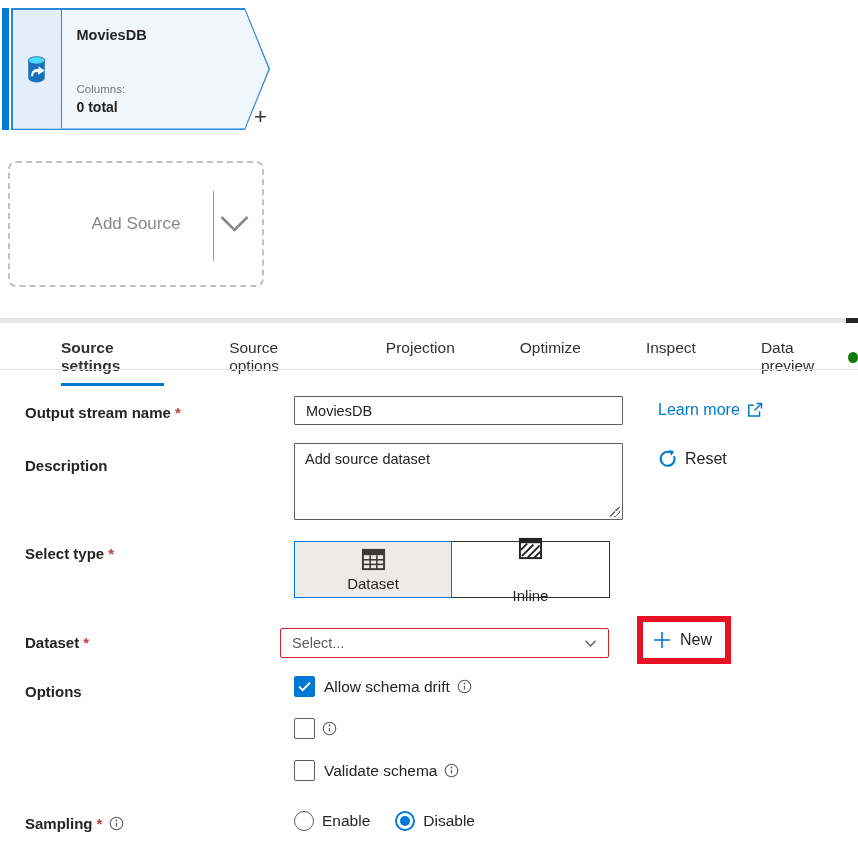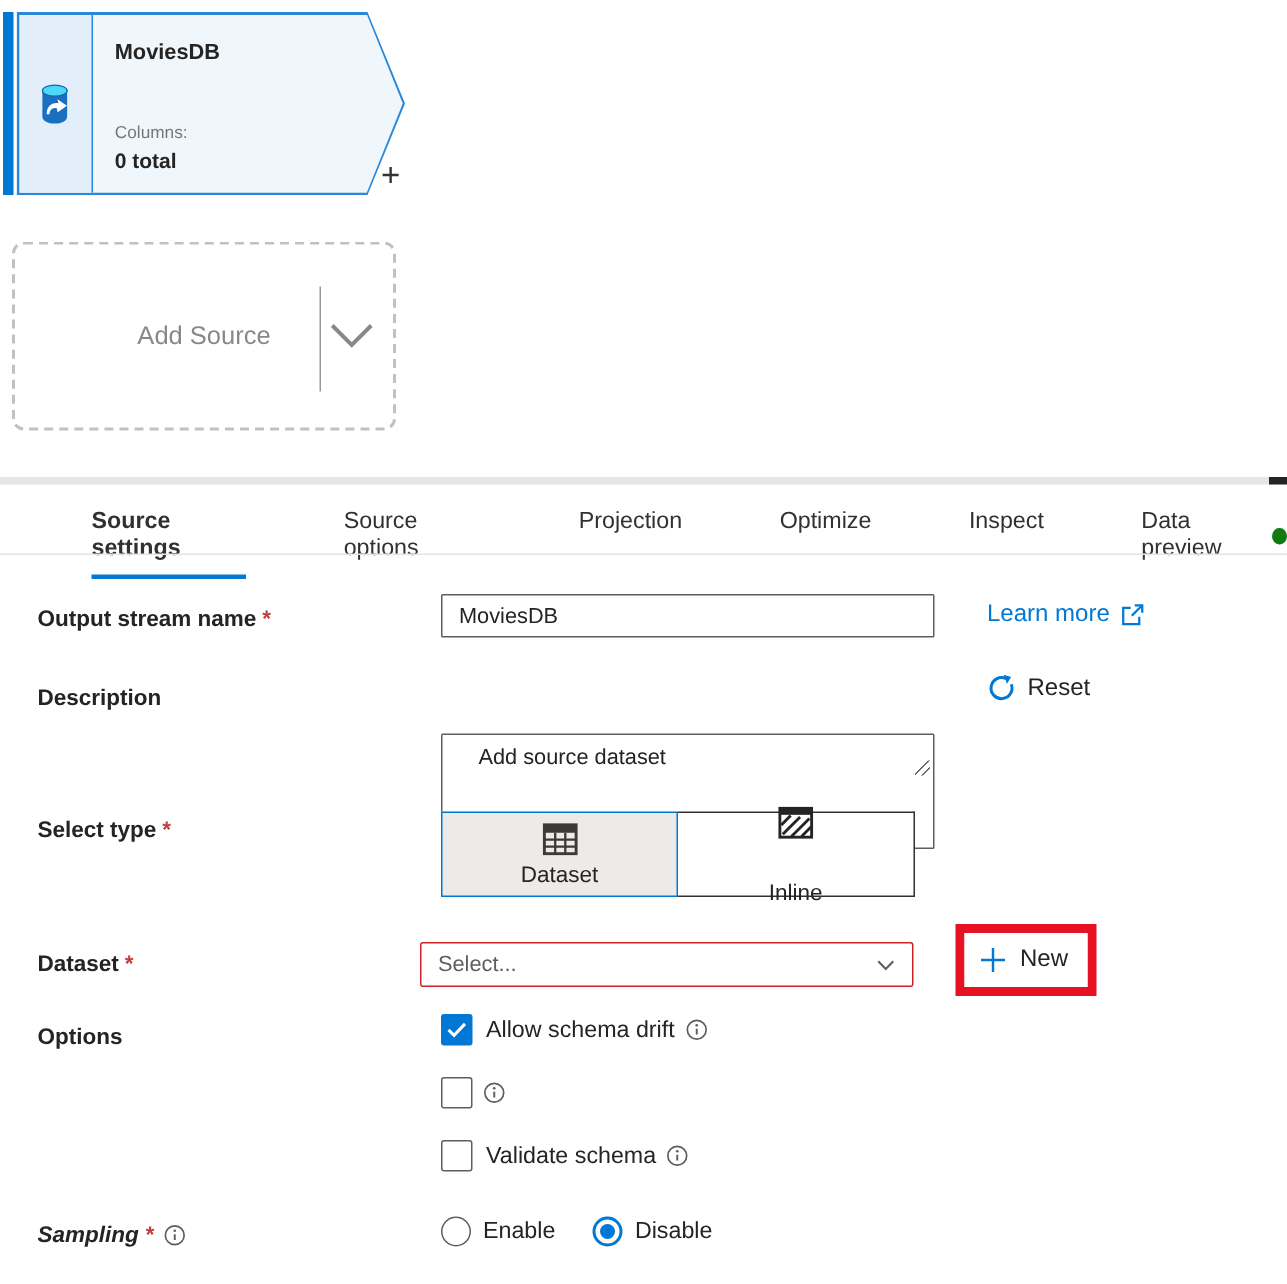--- a/index.html
+++ b/index.html
@@ -38,21 +38,21 @@
   .tabs-border { position:absolute; left:0; top:369px; width:858px; height:1px; background:#e4e3e2; }
   .status-dot { width:11px; height:11px; border-radius:50%; background:#107c10; display:inline-block; }
 
   
   .lbl { position:absolute; left:25px; font-size:15px; font-weight:600; color:#252423; }
   .req { color:#c1403f; margin-left:4px; }
   .txt-input { position:absolute; left:294px; width:329px; height:29px; border:1px solid #605e5c; border-radius:1px;
     font-family:"Liberation Sans", sans-serif; font-size:14.5px; color:#252423; padding:0 11px; background:#fff; outline:none; }
   .txtarea-wrap { position:absolute; left:294px; top:443px; width:329px; height:77px; }
   .txtarea { width:100%; height:100%; border:1px solid #605e5c; border-radius:1px; resize:none;
-    font-family:"Liberation Sans", sans-serif; font-size:14.5px; color:#252423; padding:7px 24px; outline:none;margin-top:46px; }
+    font-family:"Liberation Sans", sans-serif; font-size:14.5px; color:#252423; padding:7px 10px; outline:none; }
   .resize-grip { position:absolute; right:3px; bottom:3px; width:10px; height:10px; pointer-events:none;
     background:
       linear-gradient(135deg, transparent 42%, #6b6967 42%, #6b6967 50%, transparent 50%),
       linear-gradient(135deg, transparent 70%, #6b6967 70%, #6b6967 78%, transparent 78%); }
 
   .side-link { position:absolute; left:658px; display:flex; align-items:center; gap:7px; cursor:pointer; }
   .learn-more { top:401px; color:#0078d4; font-size:16px; }
   .reset-btn { top:449px; color:#252423; font-size:16px; }
 
   .srctype-group { position:absolute; left:294px; top:541px; display:flex; }
@@ -269,21 +269,21 @@
     <span class="chk-label">Validate schema</span>
     <span class="info-icon">
       <svg width="15" height="15" viewBox="0 0 16 16">
           <circle cx="8" cy="8" r="6.7" fill="none" stroke="#605e5c" stroke-width="1.2"></circle>
           <line x1="8" y1="7.3" x2="8" y2="11.3" stroke="#605e5c" stroke-width="1.4"></line>
           <circle cx="8" cy="4.8" r="0.95" fill="#605e5c"></circle>
         </svg>
     </span>
   </div>
 
-  <div class="lbl sampling-lbl" style="top:815px;font-style:italic;">
+  <div class="lbl sampling-lbl" style="top:815px;">
     <span>Sampling</span>
       <span class="req">*</span>
     <span class="info-icon">
       <svg width="15" height="15" viewBox="0 0 16 16">
           <circle cx="8" cy="8" r="6.7" fill="none" stroke="#605e5c" stroke-width="1.2"></circle>
           <line x1="8" y1="7.3" x2="8" y2="11.3" stroke="#605e5c" stroke-width="1.4"></line>
           <circle cx="8" cy="4.8" r="0.95" fill="#605e5c"></circle>
         </svg>
     </span>
   </div>

